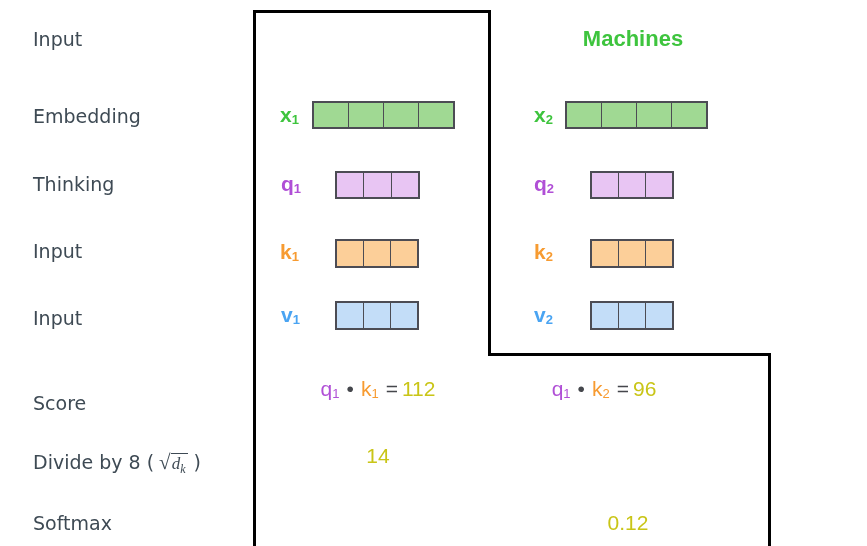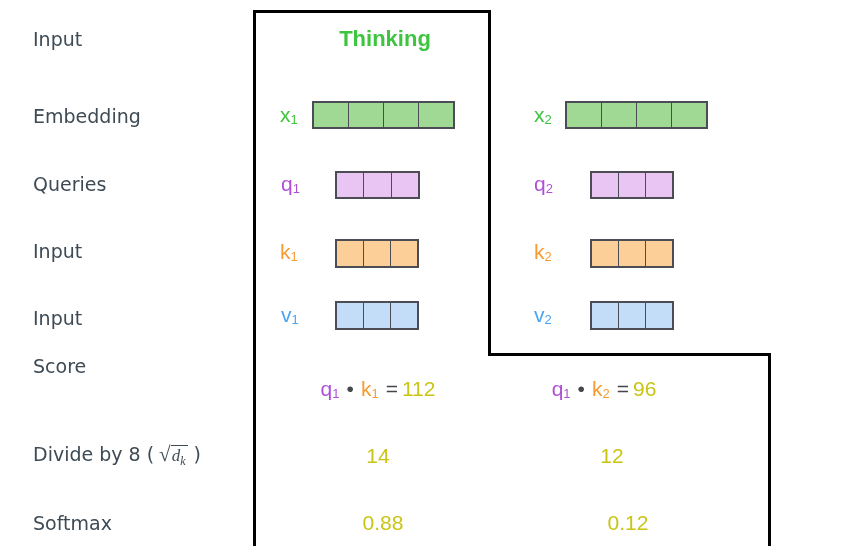--- a/index.html
+++ b/index.html
@@ -17,40 +17,40 @@
   #canvas{
     position:relative;width:867px;height:546px;background:#ffffff;
     overflow:hidden;font-family:"Liberation Sans",sans-serif;border-radius:22px;
   }
   
   .rowlabel{
     position:absolute;left:33px;font-family:"DejaVu Sans",sans-serif;
     font-size:19px;line-height:24px;color:var(--label-text);white-space:nowrap;
   }
   .rl-input{top:27px}.rl-embedding{top:104px}.rl-queries{top:172px}
-  .rl-keys{top:239px}.rl-values{top:306px}.rl-score{top:354px}
+  .rl-keys{top:239px}.rl-values{top:306px}.rl-score{top:391px}
   .rl-divide{top:442px}.rl-softmax{top:511px}
-  .math{display:inline-block;margin:0 5px;white-space:nowrap;}
+  .math{display:inline-block;margin:8px 5px;white-space:nowrap;}
   .radical{font-family:"Liberation Serif",serif;font-size:21px;}
   .radicand{border-top:1.4px solid var(--label-text);padding:0 3px 0 1px;
     font-family:"Liberation Serif",serif;font-style:italic;font-size:17px;}
   .radicand sub{font-size:12px;font-style:italic;}
   
   .oline{position:absolute;background:var(--outline);}
   .b-left  {left:253px;top:10px;width:3px;height:536px;}
   .b-top   {left:253px;top:10px;width:238px;height:3px;}
   .b-right1{left:488px;top:10px;width:3px;height:346px;}
   .b-step  {left:488px;top:353px;width:283px;height:3px;}
   .b-right2{left:768px;top:353px;width:3px;height:193px;}
   
   .hdr{position:absolute;top:26px;width:200px;text-align:center;
     font-weight:bold;font-size:22px;color:var(--green-text);}
   .hdr1{left:285px}.hdr2{left:533px}
   
-  .vlabel{position:absolute;font-weight:normal;font-size:21px;line-height:26px;white-space:nowrap;}
+  .vlabel{position:absolute;font-weight:bold;font-size:21px;line-height:26px;white-space:nowrap;}
   .vlabel sub{font-size:13px;vertical-align:-0.18em;}
   .t-green{color:var(--green-text)}.t-purple{color:var(--purple-text)}
   .t-orange{color:var(--orange-text)}.t-blue{color:var(--blue-text)}
   .t-yellow{color:var(--yellow-text)}.t-op{color:var(--op-text)}
   .lx1{left:280px;top:102px}.lq1{left:281px;top:171px}.lk1{left:280px;top:239px}.lv1{left:281px;top:302px}
   .lx2{left:534px;top:102px}.lq2{left:534px;top:171px}.lk2{left:534px;top:239px}.lv2{left:534px;top:302px}
   
   .vbox{position:absolute;display:flex;border:2px solid var(--cell-border);box-sizing:border-box;}
   .vbox i{flex:1;}
   .vbox i + i{border-left:1.5px solid var(--cell-border);}
@@ -74,34 +74,34 @@
   .div1{left:258px;top:444px}.div2{left:492px;top:444px}
   .soft1{left:263px;top:511px}.soft2{left:508px;top:511px}
 </style>
 </head>
 <body>
 
 <div id="canvas">
 
   <div class="rowlabel rl-input">Input</div>
   <div class="rowlabel rl-embedding">Embedding</div>
-  <div class="rowlabel rl-queries">Queries</div>
+  <div class="rowlabel rl-queries">Thinking</div>
   <div class="rowlabel rl-keys">Input</div>
   <div class="rowlabel rl-values">Input</div>
   <div class="rowlabel rl-score">Score</div>
   <div class="rowlabel rl-divide"><span>Divide by 8 (</span><span class="math"><span class="radical">√</span><span class="radicand"><span>d</span><sub>k</sub></span></span><span>)</span></div>
   <div class="rowlabel rl-softmax">Softmax</div>
 
   <div class="oline b-left"></div>
   <div class="oline b-top"></div>
   <div class="oline b-right1"></div>
   <div class="oline b-step"></div>
   <div class="oline b-right2"></div>
 
-  <div class="hdr hdr1">Thinking</div>
+  <div class="hdr hdr2">Machines</div>
 
   <div class="vlabel t-green lx1"><span>x</span><sub>1</sub></div>
   <div class="vbox fill-green bx1">
       <i></i>
       <i></i>
       <i></i>
       <i></i>
     </div>
 
   <div class="vlabel t-purple lq1"><span>q</span><sub>1</sub></div>
@@ -152,18 +152,16 @@
       <i></i>
       <i></i>
       <i></i>
     </div>
 
   <div class="calc score1"><span class="t-purple"><span>q</span><sub>1</sub></span><span class="t-op dot">•</span><span class="t-orange"><span>k</span><sub>1</sub></span><span class="t-op eq">=</span><span class="t-yellow">112</span></div>
 
   <div class="calc score2"><span class="t-purple"><span>q</span><sub>1</sub></span><span class="t-op dot">•</span><span class="t-orange"><span>k</span><sub>2</sub></span><span class="t-op eq">=</span><span class="t-yellow">96</span></div>
 
   <div class="calc t-yellow div1">14</div>
-  <div class="calc t-yellow div2">12</div>
 
-  <div class="calc t-yellow soft1">0.88</div>
   <div class="calc t-yellow soft2">0.12</div>
 
 </div>
 
 </body></html>

